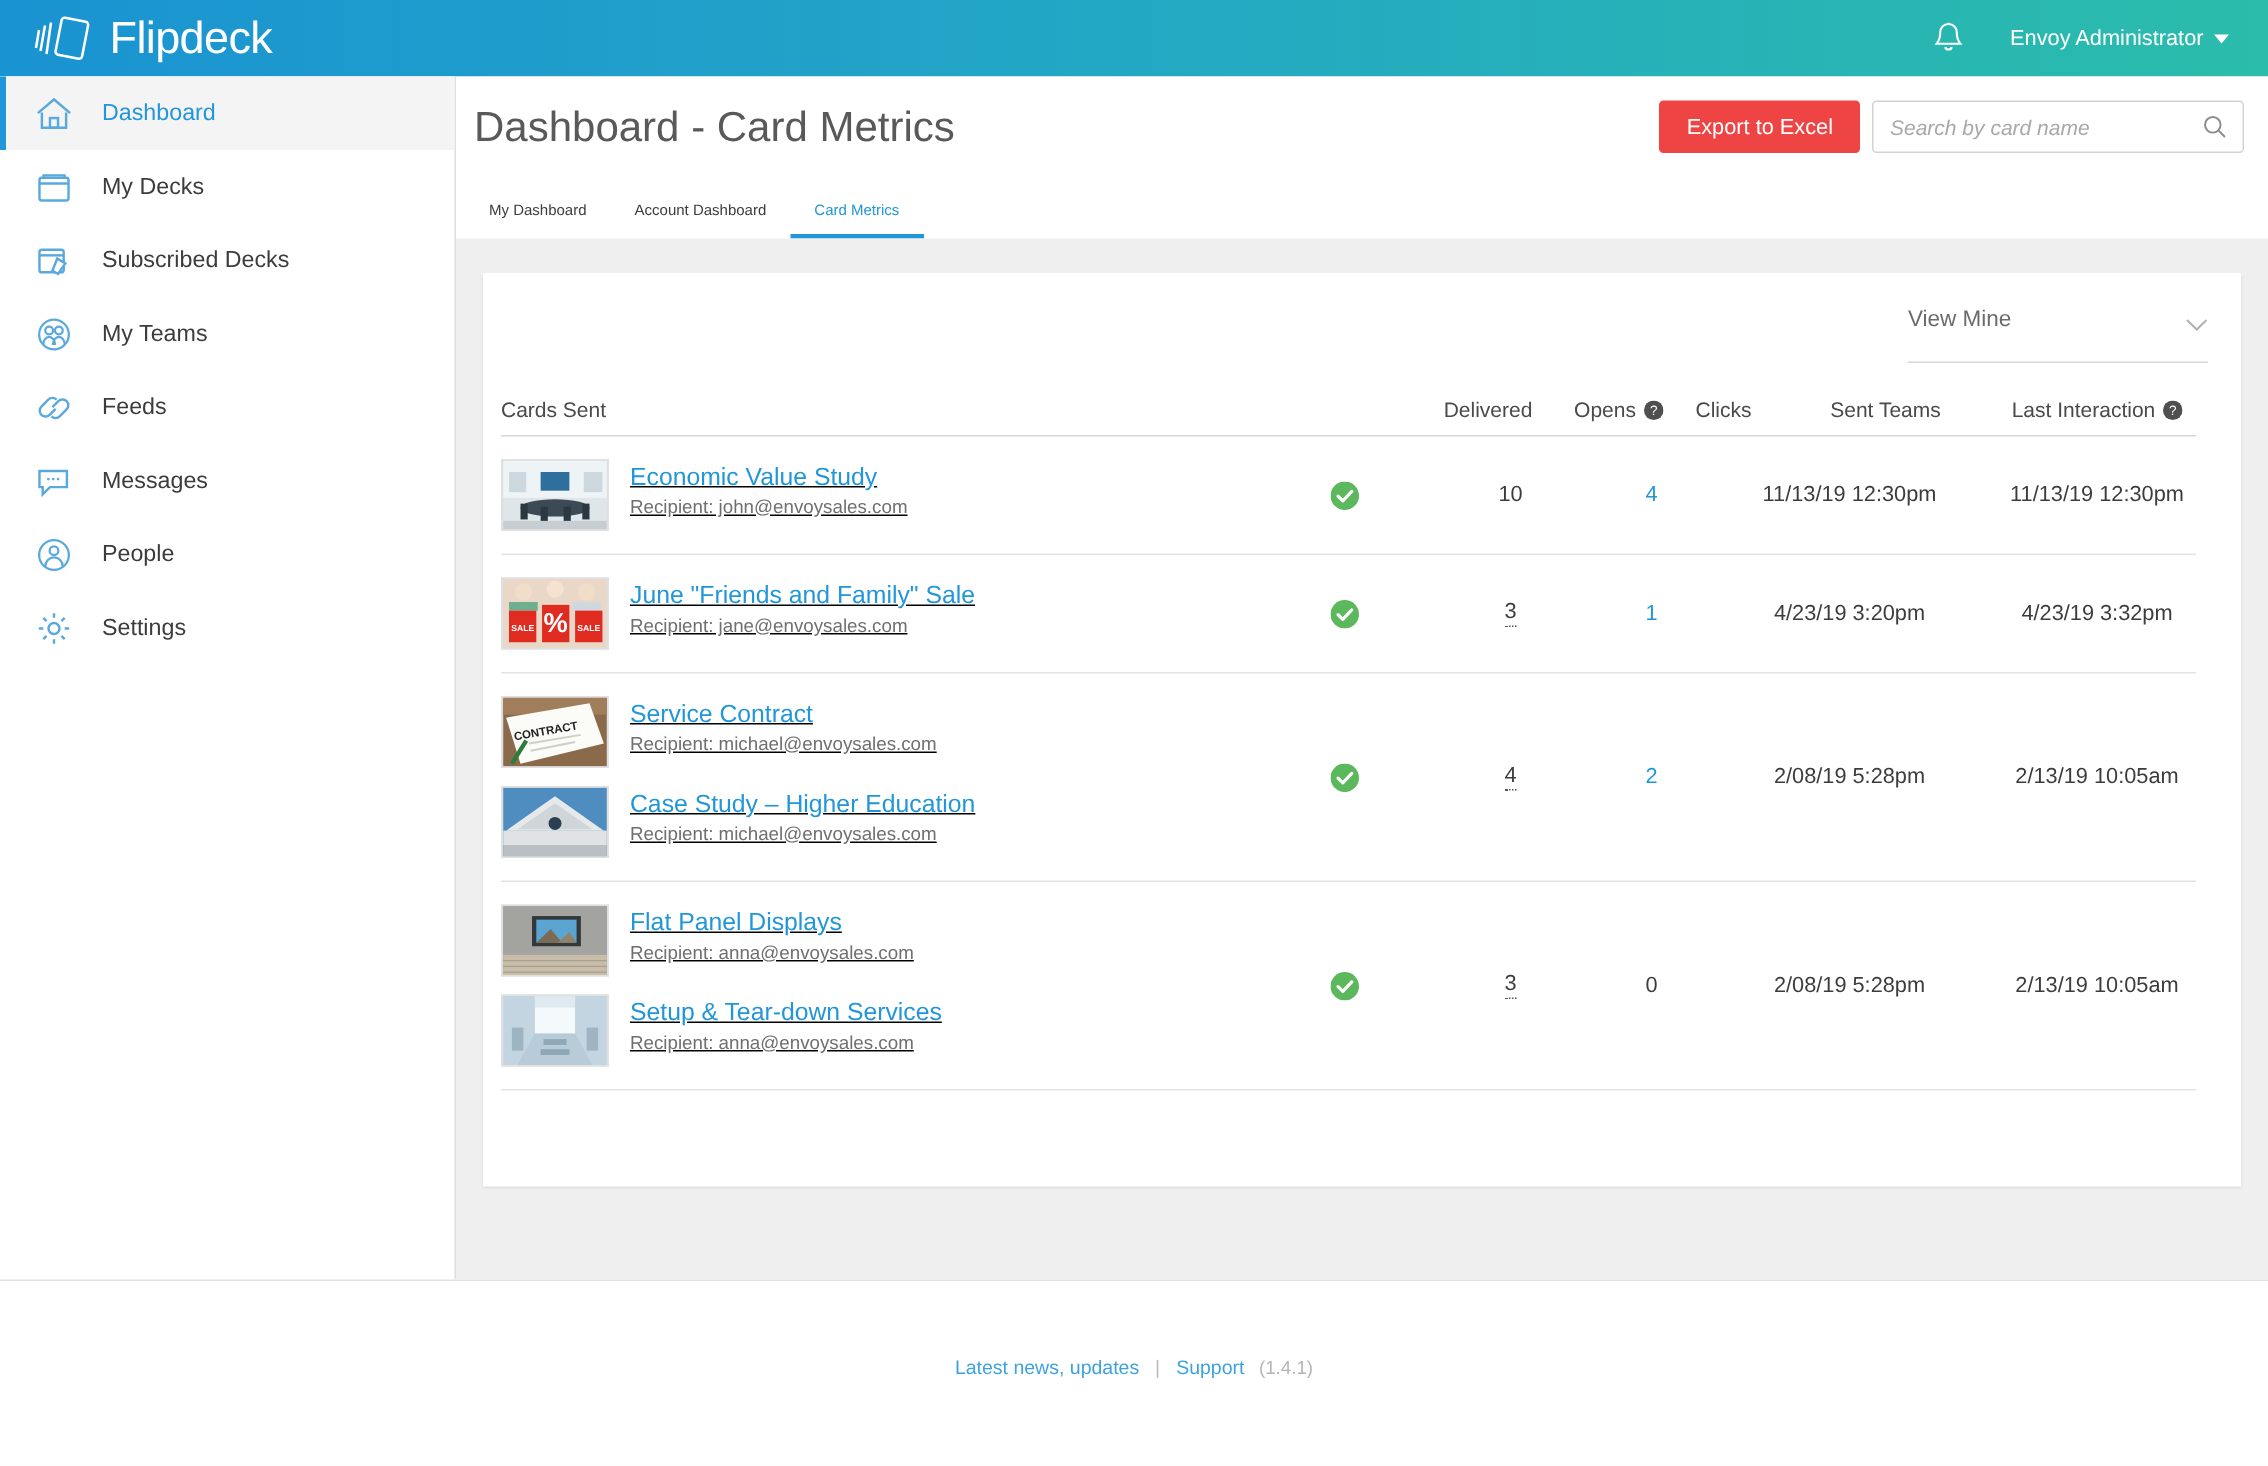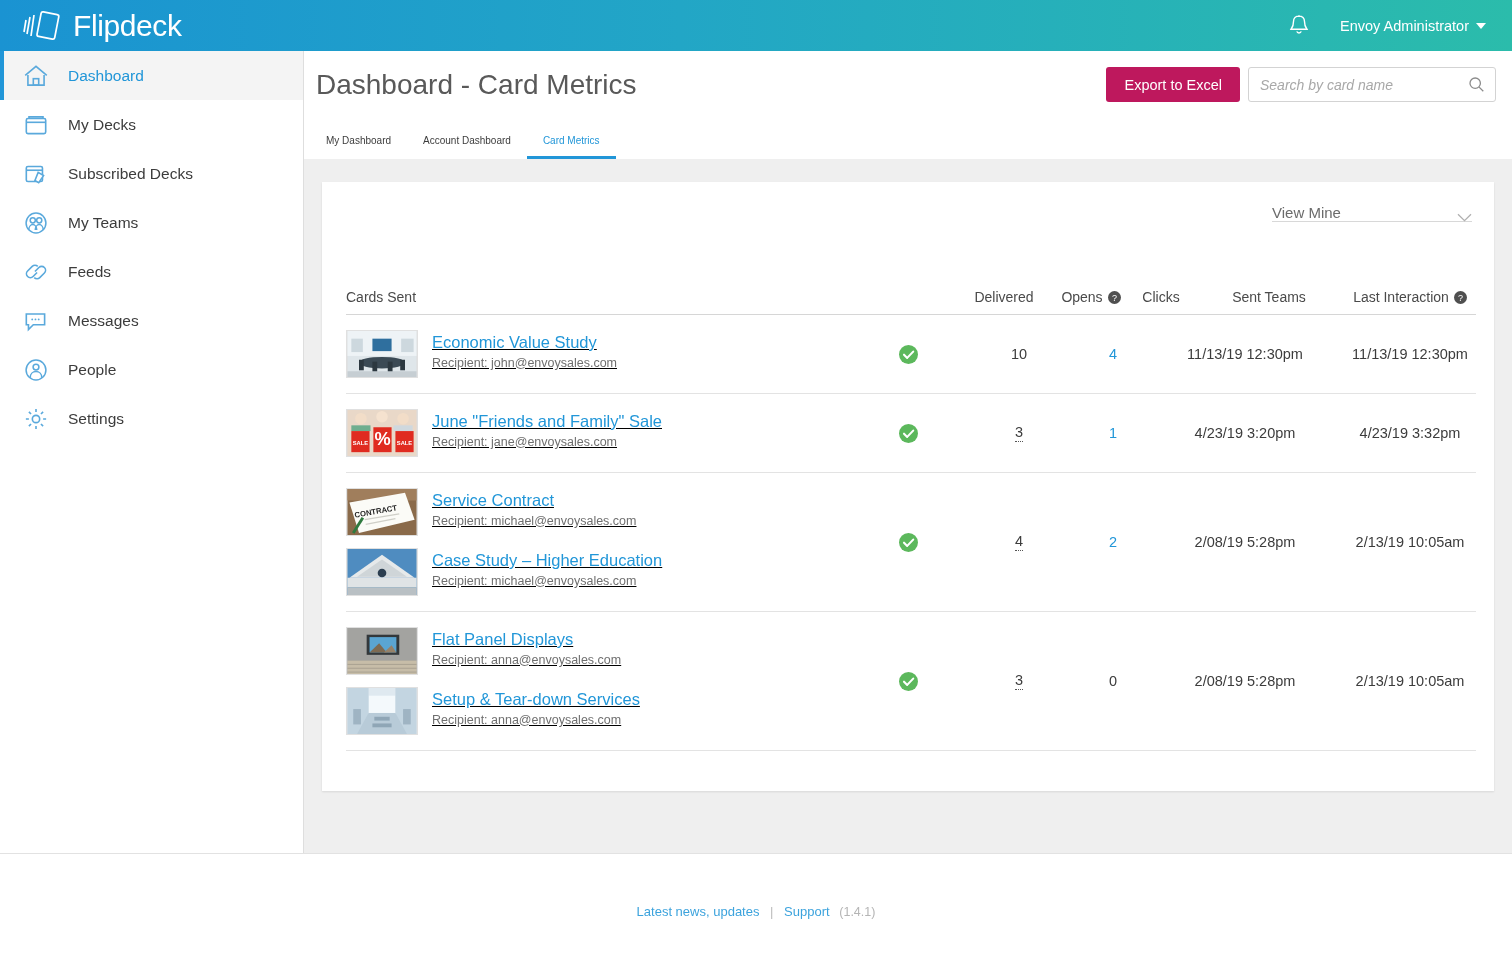--- a/index.html
+++ b/index.html
@@ -53,21 +53,21 @@
     position: absolute; top: 51px; left: 304px; width: 1208px; height: 802px;
     background: #ffffff;
   }
   .page-head { position: relative; height: 108px; }
   .page-title {
     position: absolute; left: 12px; top: 18px;
     font-size: 28px; color: #595959; font-weight: 400;
   }
   .export-btn {
     position: absolute; right: 272px; top: 16px;
-    background: #be185d; color: #fff; border: none;
+    background: #ef4444; color: #fff; border: none;
     font-size: 14.5px; font-family: inherit;
     padding: 0 18px; height: 35px; border-radius: 3px; cursor: pointer;
   }
   .search-wrap {
     position: absolute; right: 16px; top: 16px;
     width: 248px; height: 35px; border: 1px solid #d3d3d3;
     border-radius: 3px; background: #fff; display: flex; align-items: center;
   }
   .search-input {
     border: none; outline: none; flex: 1; height: 33px;
@@ -91,28 +91,28 @@
     position: absolute; top: 108px; left: 0; width: 1208px; height: 694px;
     background: #efefef; padding: 23px 18px 0 18px;
   }
   .panel {
     background: #ffffff; width: 1172px; height: 609px;
     box-shadow: 0 1px 2px rgba(0,0,0,0.10); position: relative;
   }
 
   .view-select {
     position: absolute; right: 22px; top: 22px; width: 200px;
-    border-bottom: 1px solid #d8d8d8; padding-bottom: 0;
+    border-bottom: 1px solid #d8d8d8; padding-bottom: 20px;
     display: flex; align-items: center; cursor: pointer;
   }
   .view-select-label { font-size: 15px; color: #6b6b6b; }
   .chev { margin-left: auto; width: 15px; height: 9px; }
 
   
-  .tbl { position: absolute; top: 83px; left: 24px; width: 1130px; margin-top: 24px; }
+  .tbl { position: absolute; top: 83px; left: 12px; width: 1130px; }
   .thead {
     display: flex; align-items: flex-end; padding-bottom: 9px;
     border-bottom: 1px solid #d6d6d6;
   }
   .th { font-size: 14px; color: #4a4a4a; display: flex; align-items: center; gap: 5px; }
   .c-card { width: 608px; }
   .c-delivered { width: 100px; justify-content: center; }
   .c-opens { width: 74px; justify-content: center; }
   .c-clicks { width: 66px; justify-content: center; }
   .c-sent { width: 150px; justify-content: center; }

